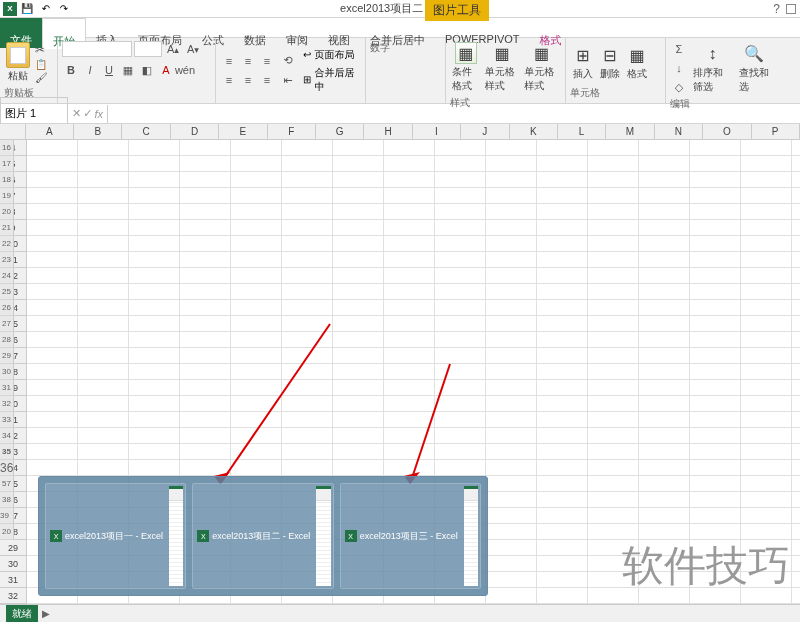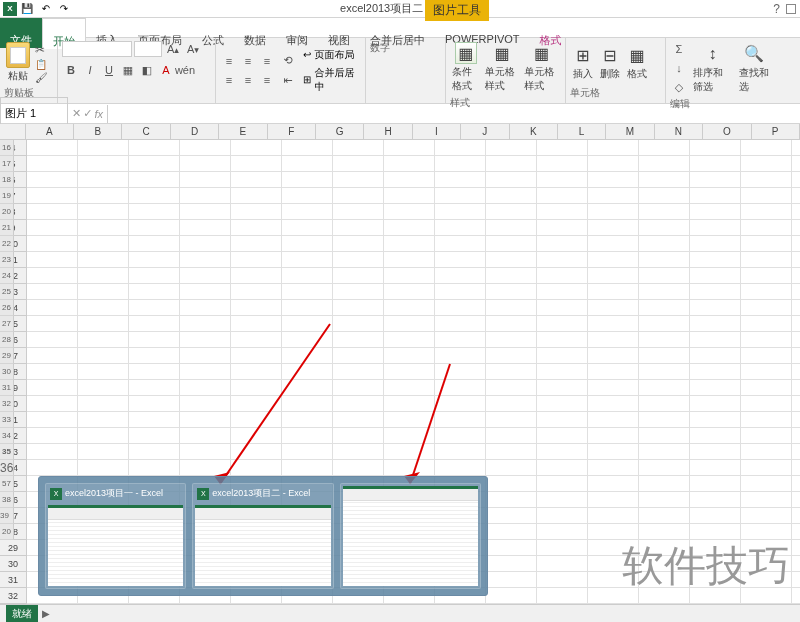--- a/index.html
+++ b/index.html
@@ -48,21 +48,21 @@
 .grid-body{display:flex}
 .row-headers{display:flex;flex-direction:column}
 .row-h{width:27px;height:16px;background:#f0f0f0;border-right:1px solid #ccc;border-bottom:1px solid #ccc;text-align:center;font-size:9px;color:#444;line-height:16px}
 .cells{position:relative;flex:1}
 .cell-row{display:flex;height:16px}
 .cell{width:51px;height:16px;border-right:1px solid #e0e0e0;border-bottom:1px solid #e0e0e0}
 .arrow{position:absolute;pointer-events:none}
 .arrow-line{stroke:#d00;stroke-width:2;fill:none}
 .arrow-head{fill:#d00}
 .taskbar-preview{position:absolute;left:38px;top:476px;width:450px;height:120px;background:rgba(90,130,160,0.85);border:1px solid #6a8aa5;border-radius:3px;display:flex;gap:6px;padding:6px;z-index:10}
-.preview-item{flex:1;background:rgba(255,255,255,0.1);border:1px solid rgba(255,255,255,0.2);border-radius:2px;display:flex;flex-direction:column}
+.preview-item{flex:1;background:rgba(255,255,255,0.1);border:1px solid rgba(255,255,255,0.2);border-radius:2px;display:flex;flex-direction:row}
 .preview-title{display:flex;align-items:center;gap:3px;padding:3px 4px;font-size:9px;color:#fff}
 .preview-title .excel-mini{width:12px;height:12px;background:#217346;color:#fff;font-size:7px;display:flex;align-items:center;justify-content:center}
 .preview-thumb{flex:1;background:#fff;margin:2px;position:relative;overflow:hidden}
 .thumb-ribbon{height:12px;background:#f0f0f0;border-bottom:1px solid #ddd}
 .thumb-green{height:3px;background:#217346}
 .thumb-grid{height:calc(100% - 15px);background:repeating-linear-gradient(0deg,#fff,#fff 3px,#eee 3px,#eee 4px),repeating-linear-gradient(90deg,transparent,transparent 8px,#eee 8px,#eee 9px)}
 .statusbar{position:absolute;bottom:0;left:0;right:0;height:18px;background:#f0f0f0;border-top:1px solid #ccc;display:flex;align-items:center;padding:0 6px;font-size:10px}
 .status-ready{background:#217346;color:#fff;padding:2px 6px}
 .watermark{position:absolute;right:10px;bottom:28px;font-size:42px;color:#999;font-family:Liberation Serif, serif;z-index:5;pointer-events:none}
 .paste-icon{width:24px;height:26px;background:linear-gradient(#f9d978,#e8b84a);border:1px solid #c9a23a;border-radius:2px;position:relative}
@@ -840,20 +840,24 @@
         <div class="excel-mini">X</div>
         <span>excel2013项目二 - Excel</span>
       </div>
     <div class="preview-thumb">
         <div class="thumb-green"></div>
         <div class="thumb-ribbon"></div>
         <div class="thumb-grid"></div>
       </div>
   </div>
   <div class="preview-item">
+    <div class="preview-title">
+        <div class="excel-mini">X</div>
+        <span>excel2013项目三 - Excel</span>
+      </div>
     <div class="preview-thumb">
         <div class="thumb-green"></div>
         <div class="thumb-ribbon"></div>
         <div class="thumb-grid"></div>
       </div>
   </div>
 </div>
 
 <div class="watermark">软件技巧</div>
 

